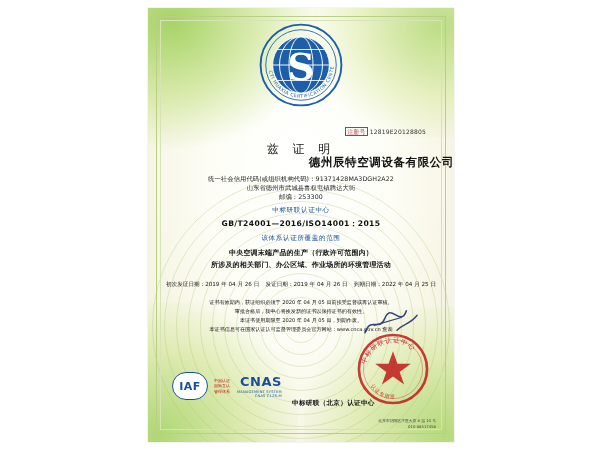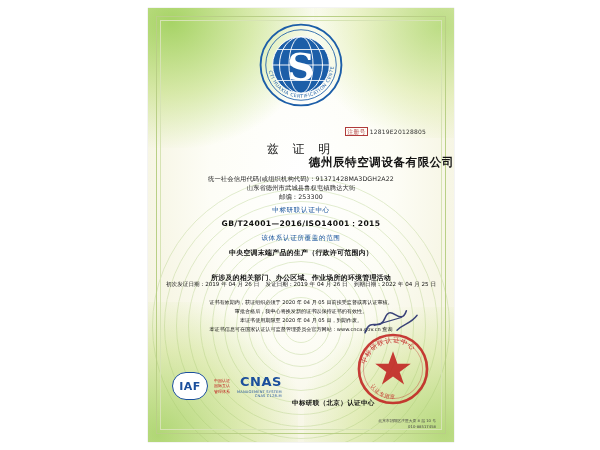--- a/index.html
+++ b/index.html
@@ -168,21 +168,21 @@
   .scope {
     position: absolute;
     left: 0; right: 0;
     text-align: center;
     font-size: 7px;
     font-weight: bold;
     color: #111;
     letter-spacing: .2px;
   }
   .scope.r1 { top: 240px; }
-  .scope.r2 { top: 265px; }
+  .scope.r2 { top: 252px; }
 
   .dates {
     position: absolute;
     left: 18px; right: 18px;
     top: 273px;
     display: flex;
     justify-content: space-between;
     font-size: 5.6px;
     color: #111;
   }

